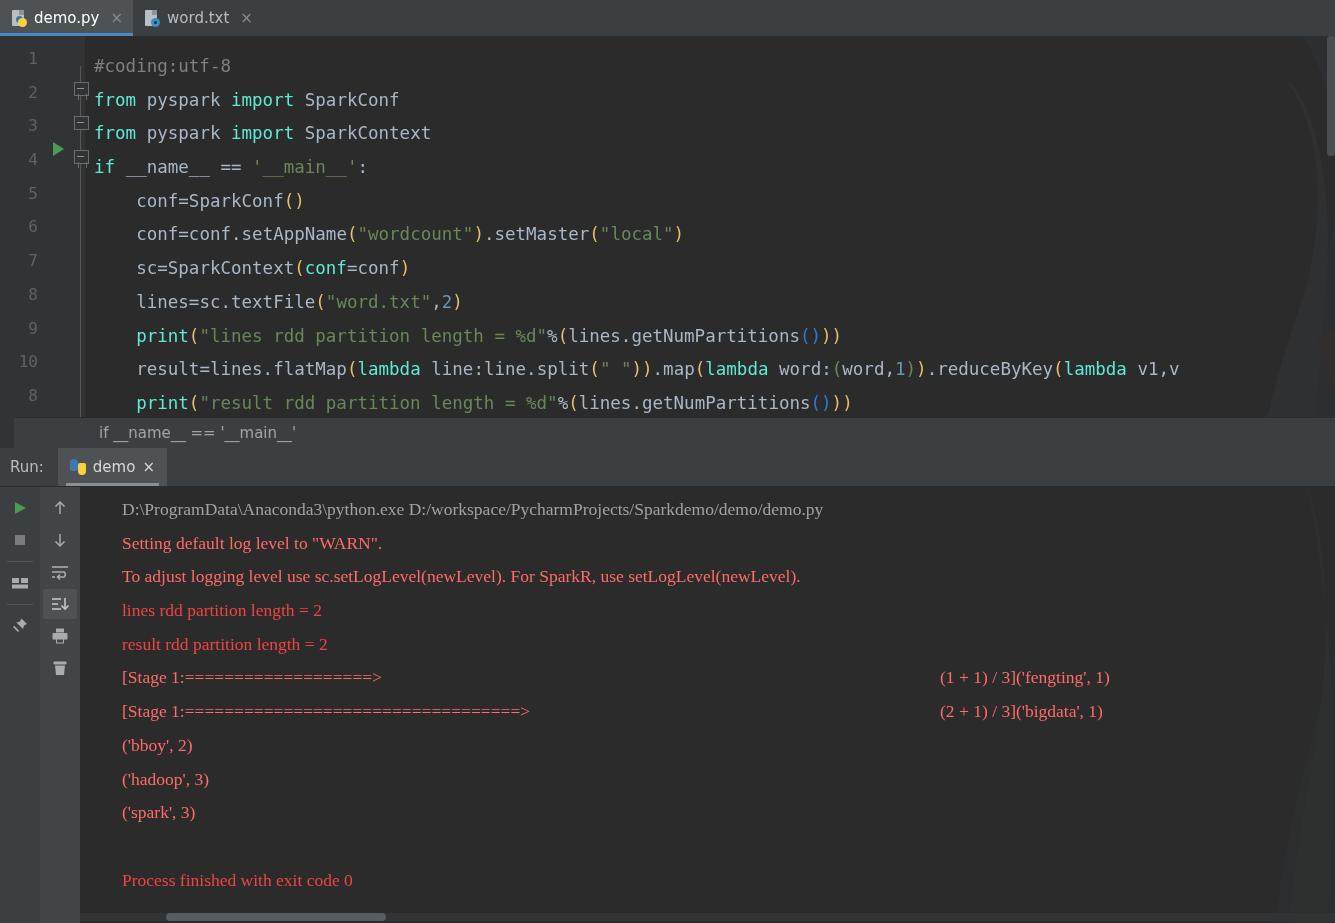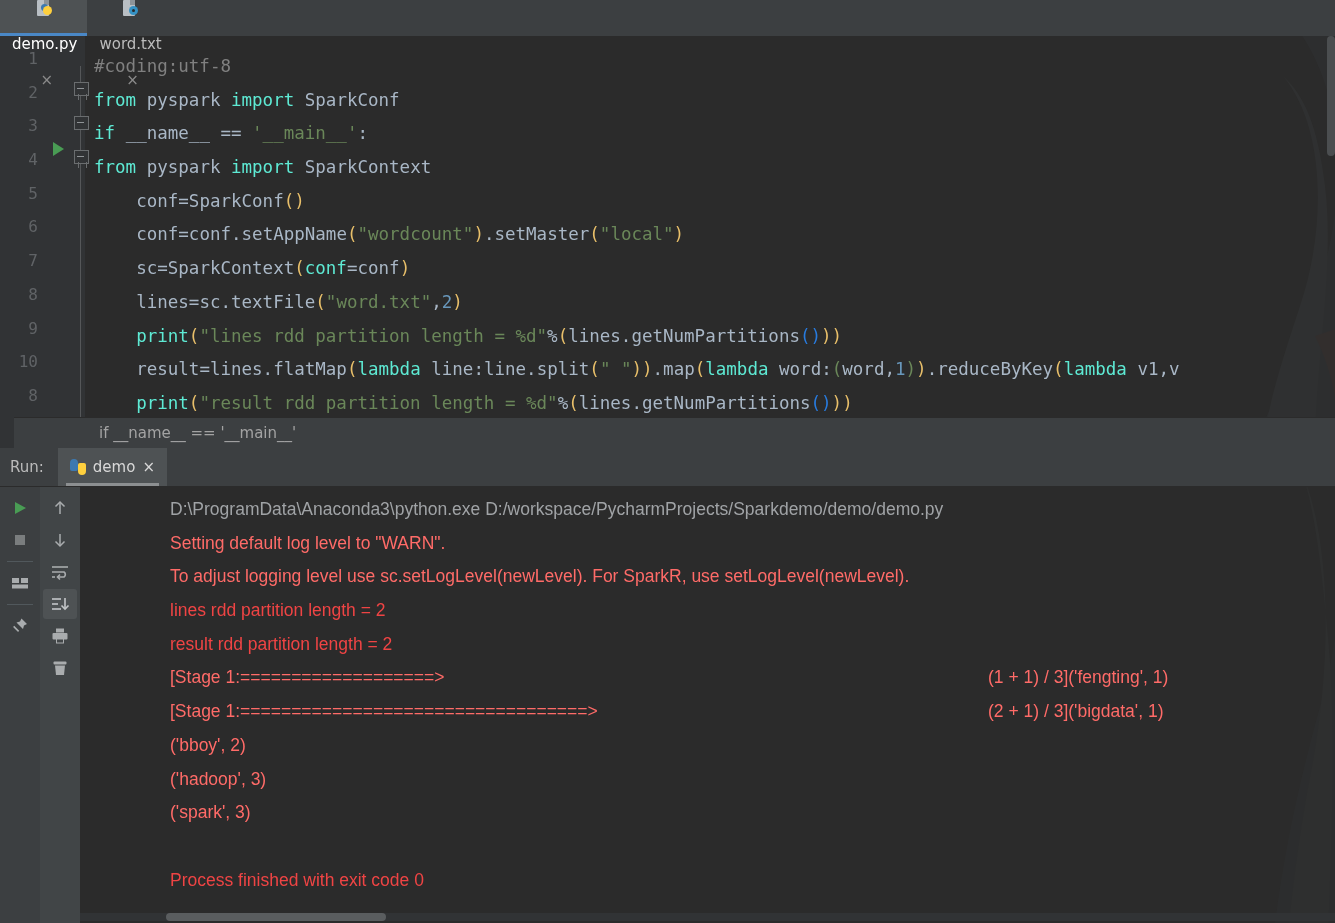--- a/index.html
+++ b/index.html
@@ -6,22 +6,22 @@
   body{
     width:1335px;height:923px;overflow:hidden;position:relative;
     font-family:"DejaVu Sans","Liberation Sans",sans-serif;
     -webkit-font-smoothing:antialiased;
   }
   .app{position:absolute;inset:0;display:flex;flex-direction:column;background:#3c3f41;}
 
   
   .tabbar{height:36px;background:#3c3f41;display:flex;align-items:stretch;
           flex:0 0 36px;position:relative;z-index:5;}
-  .tab{display:flex;align-items:center;gap:20px;padding:0 10px 0 12px;
-       font-size:15px;color:#bbbbbb;position:relative;cursor:default;flex-direction:column;}
+  .tab{display:flex;align-items:center;gap:7px;padding:0 10px 0 12px;
+       font-size:15px;color:#bbbbbb;position:relative;cursor:default;}
   .tab.active{background:#4e5254;color:#ffffff;}
   .tab.active::after{content:"";position:absolute;left:0;right:0;bottom:0;height:3px;background:#4a88c7;}
   .tab .tname{white-space:nowrap;}
   .tab .xclose{color:#8a8a8a;font-size:15px;margin-left:4px;line-height:1;}
   .ficon{width:15px;height:17px;position:relative;flex:0 0 15px;}
   .ficon .sheet{position:absolute;left:0;top:0;width:12px;height:16px;background:#b9bfc4;border-radius:1px;}
   .ficon .fold{position:absolute;left:7px;top:0;width:5px;height:5px;background:#8d9499;}
   .ficon .badge{position:absolute;right:0;bottom:0;width:9px;height:9px;border-radius:50%;}
   .ficon .badge.py{background:#ffd03e;box-shadow:-3px -3px 0 -1px #3d79b0;}
   .ficon .badge.gear{background:#3592c4;}
@@ -83,22 +83,22 @@
   .toolcol{width:40px;flex:0 0 40px;background:#3c3f41;display:flex;flex-direction:column;
       align-items:center;padding-top:6px;gap:2px;}
   .toolcol.second{background:#414547;}
   .tbtn{width:34px;height:30px;display:flex;align-items:center;justify-content:center;
         border-radius:3px;position:relative;}
   .tbtn.active{background:#4e5254;}
   .sep{width:26px;height:1px;background:#51585c;margin:4px 0;}
 
   .console{flex:1;position:relative;background:#2b2b2b;overflow:hidden;min-width:0;}
   .cons-wall{position:absolute;right:-10px;top:-140px;width:330px;height:700px;opacity:.45;pointer-events:none;}
-  .cout{position:absolute;left:0;right:0;top:0;bottom:0;padding:6px 0 0 90px;
-     font-family:Liberation Sans, sans-serif;font-size:17.5px;border-radius:15px;}
+  .cout{position:absolute;left:0;right:0;top:0;bottom:0;padding:6px 0 0 42px;
+     font-family:Liberation Serif, serif;font-size:17.5px;border-radius:15px;}
   .oline{height:33.7px;line-height:33.7px;white-space:pre;}
   .o-dim{color:#a0a3a6;}
   .o-red{color:#ff6b68;}
   .o-gray{color:#ef4444;}
   .o-wrap{position:relative;}
   .o-right{position:absolute;left:818px;top:0;}
   .hscroll{position:absolute;left:86px;bottom:2px;width:220px;height:8px;background:#5a5d5f;border-radius:4px;}
   .hscroll-track{position:absolute;left:0;right:0;bottom:2px;height:8px;background:#313335;}
 </style>
 </head>
@@ -162,23 +162,23 @@
           <div class="foldbox down" style="top:108px"></div>
 
         </div>
       </div>
 
       <div class="code">
         <div class="cl"><span class="c-cmt">#coding:utf-8</span></div>
 
         <div class="cl"><span class="c-kw">from</span> <span class="c-id">pyspark</span> <span class="c-kw">import</span> <span class="c-id">SparkConf</span></div>
 
+        <div class="cl"><span class="c-kw">from</span> <span class="c-id">pyspark</span> <span class="c-kw">import</span> <span class="c-id">SparkContext</span></div>
+
         <div class="cl"><span class="c-kw">if</span> <span class="c-id">__name__</span> == <span class="c-str">'__main__'</span><span class="c-id">:</span></div>
-
-        <div class="cl"><span class="c-kw">from</span> <span class="c-id">pyspark</span> <span class="c-kw">import</span> <span class="c-id">SparkContext</span></div>
 
         <div class="cl">    <span class="c-id">conf</span>=<span class="c-id">SparkConf</span><span class="c-par">()</span></div>
 
         <div class="cl">    <span class="c-id">conf</span>=<span class="c-id">conf</span>.<span class="c-id">setAppName</span><span class="c-par">(</span><span class="c-str">"wordcount"</span><span class="c-par">)</span>.<span class="c-id">setMaster</span><span class="c-par">(</span><span class="c-str">"local"</span><span class="c-par">)</span></div>
 
         <div class="cl">    <span class="c-id">sc</span>=<span class="c-id">SparkContext</span><span class="c-par">(</span><span class="c-kw">conf</span>=<span class="c-id">conf</span><span class="c-par">)</span></div>
 
         <div class="cl">    <span class="c-id">lines</span>=<span class="c-id">sc</span>.<span class="c-id">textFile</span><span class="c-par">(</span><span class="c-str">"word.txt"</span>,<span class="c-num">2</span><span class="c-par">)</span></div>
 
         <div class="cl">    <span class="c-pred">print</span><span class="c-par">(</span><span class="c-str">"lines rdd partition length = %d"</span>%<span class="c-par">(</span><span class="c-id">lines</span>.<span class="c-id">getNumPartitions</span><span class="c-blue">()</span><span class="c-par">))</span></div>

